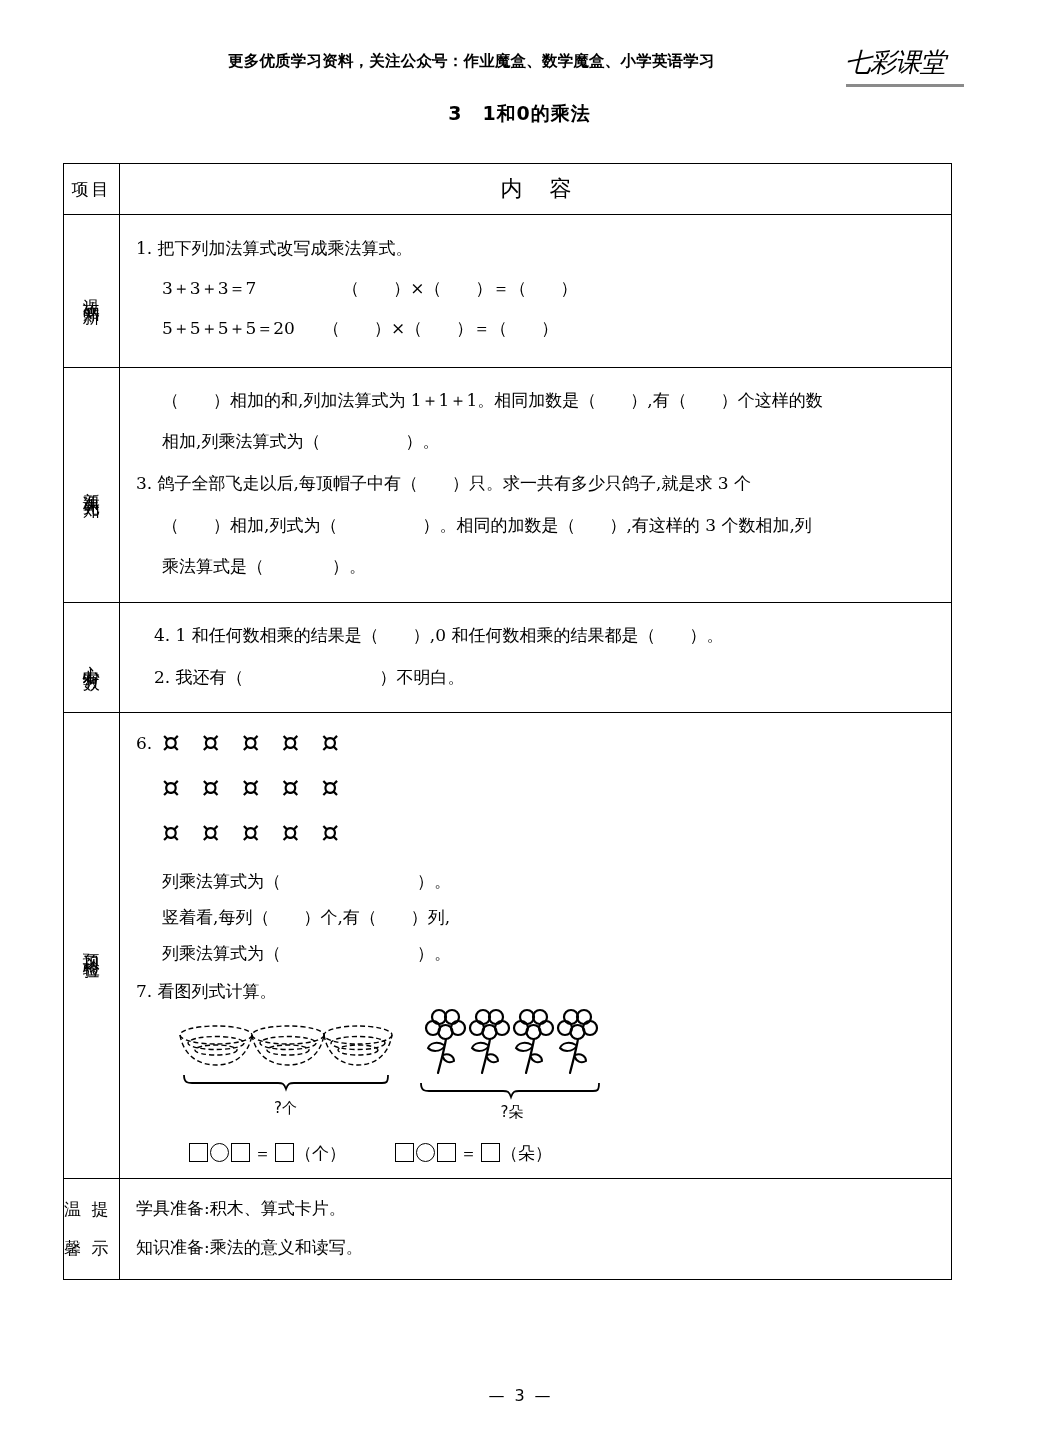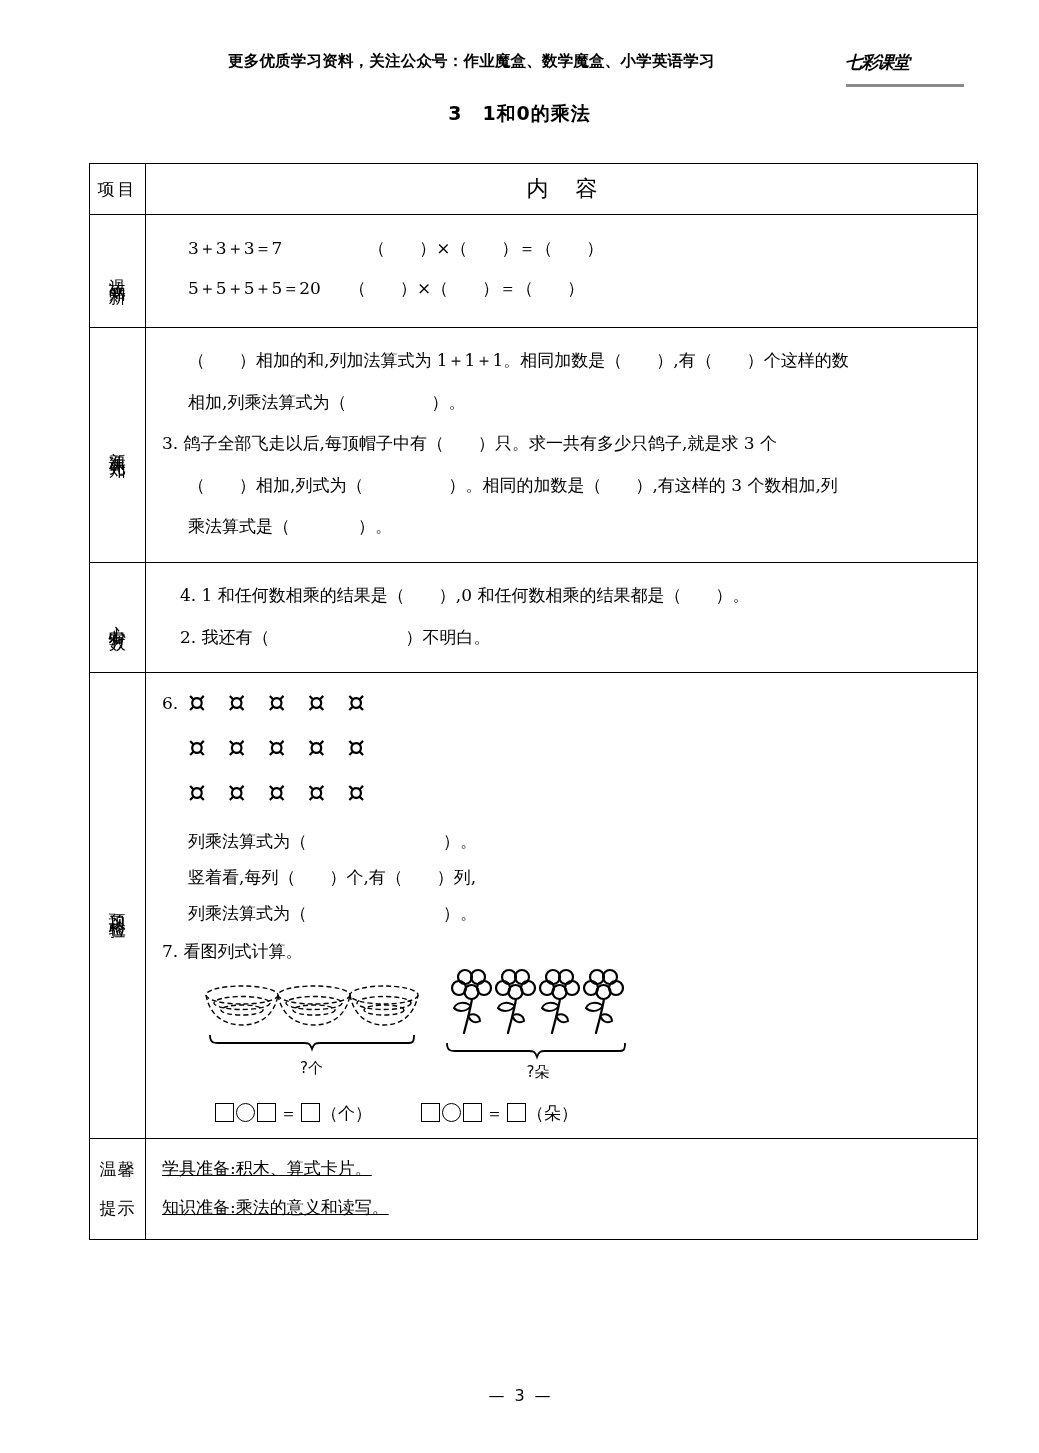--- a/index.html
+++ b/index.html
@@ -36,22 +36,22 @@
   }
   .logo {
     position: absolute;
     left: 845px;
     top: 0px;
     width: 120px;
     height: 44px;
   }
   .logo-text {
     font-family: "DejaVu Serif", "Liberation Serif", serif;
-    font-size: 17px;
-    font-weight: bold;
+    font-size: 26px;
+    font-weight: normal;
     font-style: italic;
     letter-spacing: -1px;
     line-height: 34px;
     white-space: nowrap;
   }
   .logo-underline {
     position: absolute;
     left: 1px;
     bottom: 2px;
     width: 118px;
@@ -67,21 +67,21 @@
     text-align: center;
     font-family: "DejaVu Sans", "Liberation Sans", sans-serif;
     font-size: 19px;
     font-weight: bold;
     letter-spacing: 1px;
   }
 
   
   .sheet {
     position: absolute;
-    left: 89px;
+    left: 63px;
     top: 163px;
     width: 889px;
     border: 1.5px solid #000;
     box-sizing: border-box;
   }
   .trow {
     display: flex;
     border-bottom: 1.2px solid #000;
   }
   .trow.last { border-bottom: none; }
@@ -220,31 +220,31 @@
     border: 1.4px solid #000;
     border-radius: 50%;
     vertical-align: -3px;
     margin: 0 1px;
     box-sizing: border-box;
   }
   .eqsign { display: inline-block; padding: 0 3px; }
 
   
   .tips-row .tcol-label {
-    flex-direction: column;
+    flex-direction: row;
     justify-content: center;
     align-items: center;
     padding: 6px 0;
   }
   .tips-label-line {
     font-size: 17px;
     line-height: 2.3;
     letter-spacing: 1px;
   }
-  .tips-row .tcol-body { padding: 10px 14px 12px 16px; text-decoration: underline; }
+  .tips-row .tcol-body { padding: 10px 14px 12px 16px; }
   .tips-row .line { line-height: 2.3; }
 
   
   .footer {
     position: absolute;
     top: 1386px;
     left: 0;
     width: 1039px;
     text-align: center;
     font-family: "DejaVu Sans", "Liberation Sans", sans-serif;
@@ -276,20 +276,21 @@
         <span>内</span><span class="gap"></span><span>容</span>
       </span>
     </div>
   </div>
 
   <div class="trow sec1">
     <div class="tcol-label">
       <span class="vlabel">温故知新</span>
     </div>
     <div class="tcol-body">
+      <span class="line">1. 把下列加法算式改写成乘法算式。</span>
       <span class="line">
         <span class="indent"></span><span>3＋3＋3＝7</span><span class="sp-xl"></span><span>（　　）×（　　）＝（　　）</span>
       </span>
       <span class="line">
         <span class="indent"></span><span>5＋5＋5＋5＝20</span><span class="sp-m"></span><span>（　　）×（　　）＝（　　）</span>
       </span>
     </div>
   </div>
 
   <div class="trow sec2">

